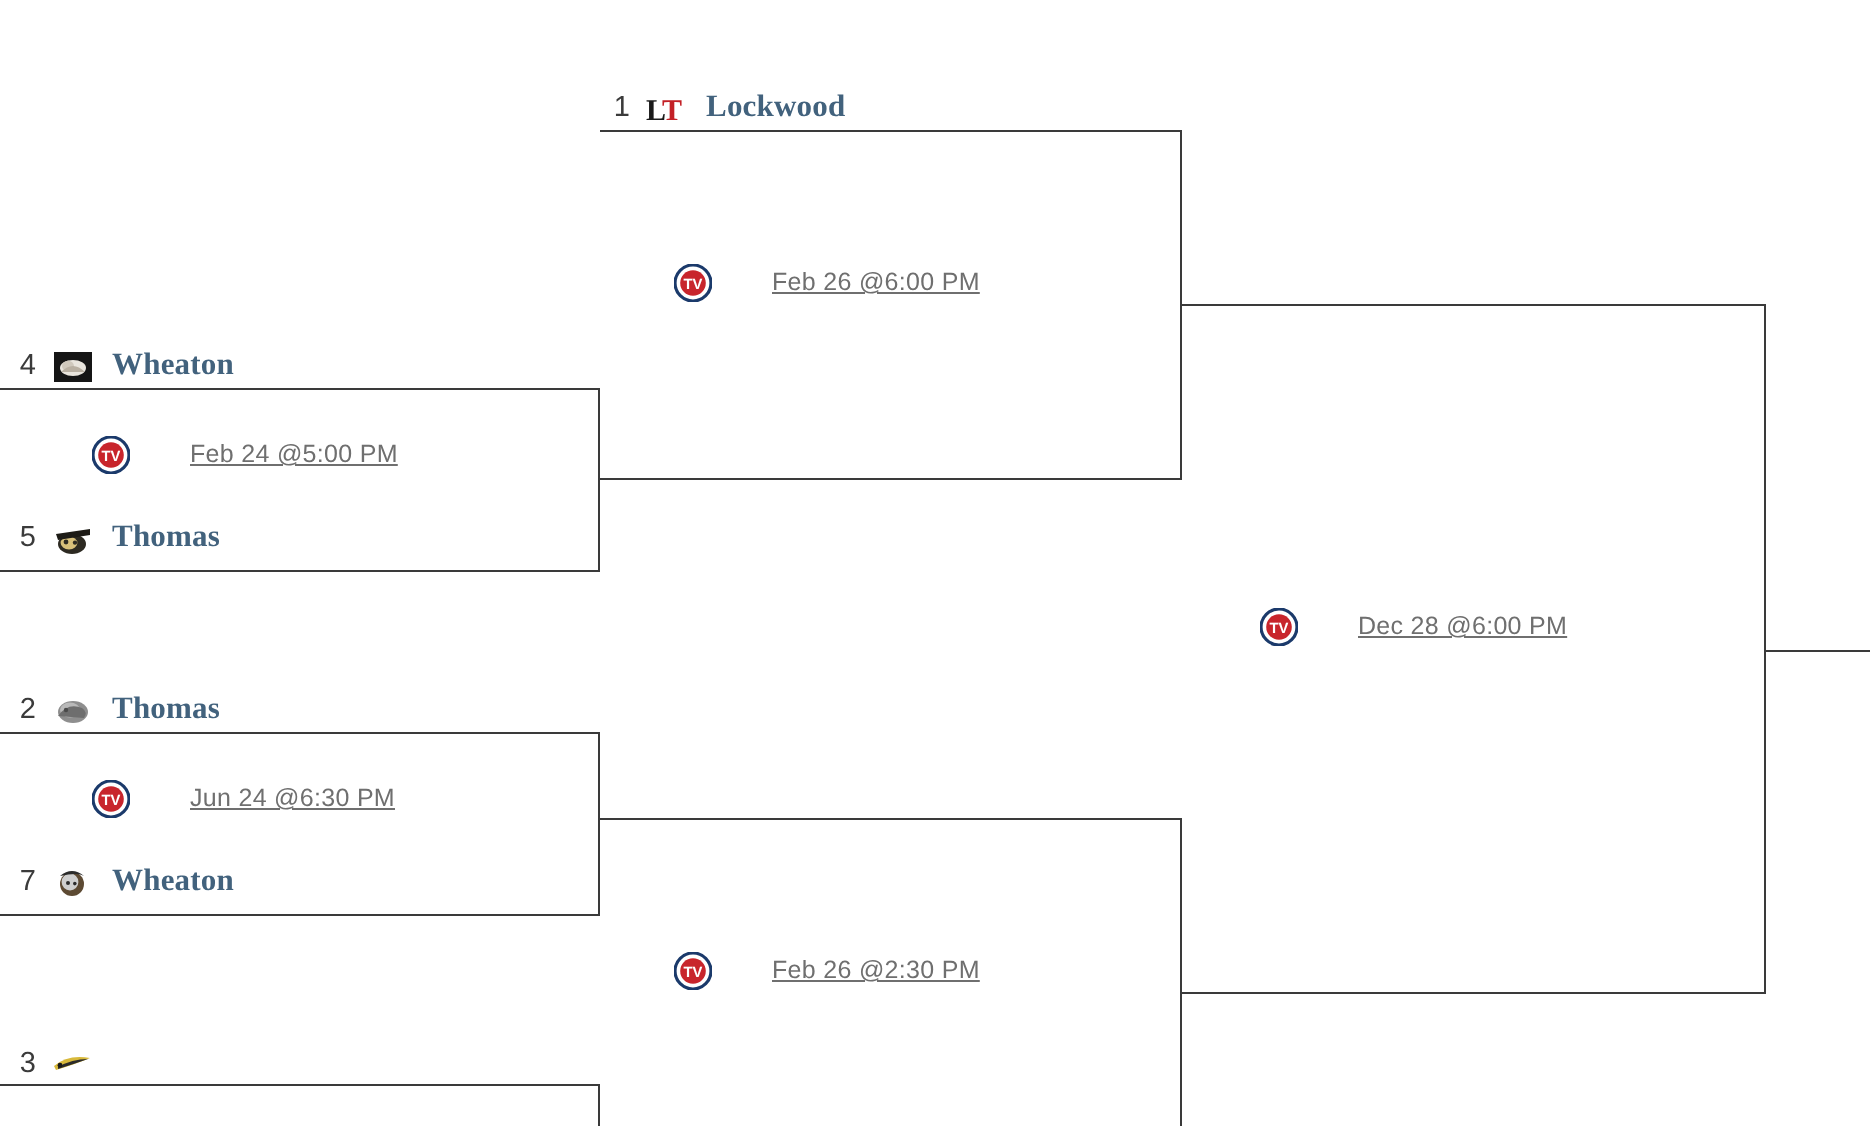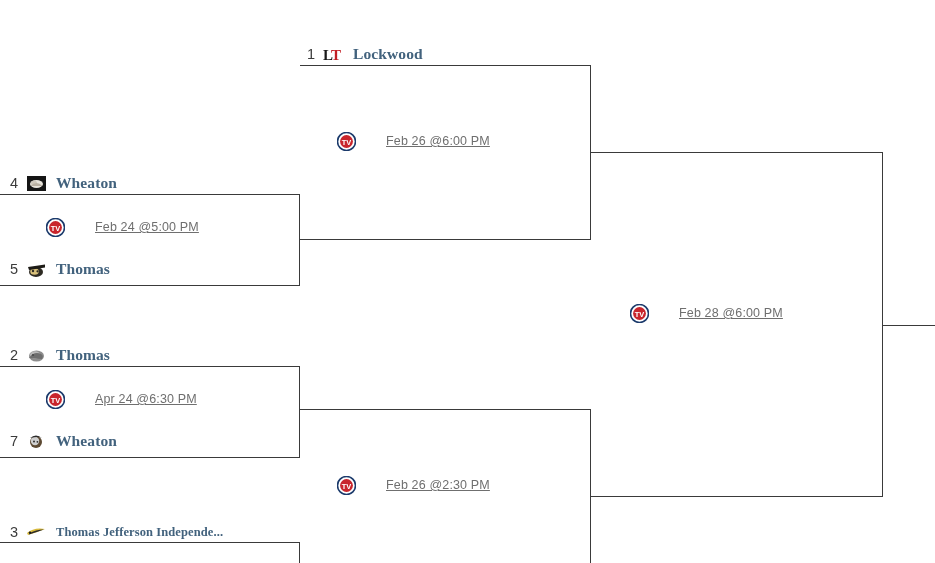--- a/index.html
+++ b/index.html
@@ -183,37 +183,36 @@
   </div>
 
   <div class="match" style="left:46px; top:389px;">
     <span class="tvicon">
       <svg viewBox="0 0 19 19" width="19" height="19" aria-hidden="true">
         <circle cx="9.5" cy="9.5" r="9" fill="#ffffff" stroke="#1b3a6b" stroke-width="1.6"></circle>
         <circle cx="9.5" cy="9.5" r="6.4" fill="#c8252c"></circle>
         <text x="9.5" y="12.6" text-anchor="middle" font-family="Liberation Sans, sans-serif" font-size="7.4" font-weight="bold" fill="#ffffff">TV</text>
       </svg>
     </span>
-    <span class="mdate">Apr 24 @6:30 PM</span>
+    <span class="mdate">Jun 24 @6:30 PM</span>
   </div>
 
   <div class="line-h" style="left:0px;  top:366px; width:300px;"></div>
   <div class="line-h" style="left:0px;  top:457px; width:300px;"></div>
   <div class="line-v" style="left:299px; top:366px; height:92px;"></div>
 
   <div class="team" style="left:4px; top:521px;">
     <span class="seed">3</span>
     <span class="logo">
       <svg viewBox="0 0 21 17" width="21" height="17" aria-hidden="true">
         <path d="M1 9 Q8 3 19 5 Q12 8 2 11 Z" fill="#d8b93a"></path>
         <path d="M3 9.5 Q10 5.5 18 5.5 Q11 8 3 10.5 Z" fill="#2b2b2b"></path>
         <circle cx="4" cy="8.6" r="1.2" fill="#1a1a1a"></circle>
       </svg>
     </span>
-    <span class="tname small">Thomas Jefferson Independe...</span>
   </div>
 
   <div class="line-h" style="left:0px;  top:542px; width:300px;"></div>
   <div class="line-v" style="left:299px; top:542px; height:21px;"></div>
 
   <div class="match" style="left:337px; top:131px;">
     <span class="tvicon">
       <svg viewBox="0 0 19 19" width="19" height="19" aria-hidden="true">
         <circle cx="9.5" cy="9.5" r="9" fill="#ffffff" stroke="#1b3a6b" stroke-width="1.6"></circle>
         <circle cx="9.5" cy="9.5" r="6.4" fill="#c8252c"></circle>
@@ -243,21 +242,21 @@
   <div class="line-v" style="left:590px; top:409px; height:154px;"></div>
 
   <div class="match" style="left:630px; top:303px;">
     <span class="tvicon">
       <svg viewBox="0 0 19 19" width="19" height="19" aria-hidden="true">
         <circle cx="9.5" cy="9.5" r="9" fill="#ffffff" stroke="#1b3a6b" stroke-width="1.6"></circle>
         <circle cx="9.5" cy="9.5" r="6.4" fill="#c8252c"></circle>
         <text x="9.5" y="12.6" text-anchor="middle" font-family="Liberation Sans, sans-serif" font-size="7.4" font-weight="bold" fill="#ffffff">TV</text>
       </svg>
     </span>
-    <span class="mdate">Feb 28 @6:00 PM</span>
+    <span class="mdate">Dec 28 @6:00 PM</span>
   </div>
 
   <div class="line-h" style="left:591px; top:152px; width:292px;"></div>
   <div class="line-h" style="left:591px; top:496px; width:292px;"></div>
   <div class="line-v" style="left:882px; top:152px; height:345px;"></div>
   <div class="line-h" style="left:882px; top:325px; width:53px;"></div>
 
 </div>
 
 </body></html>

